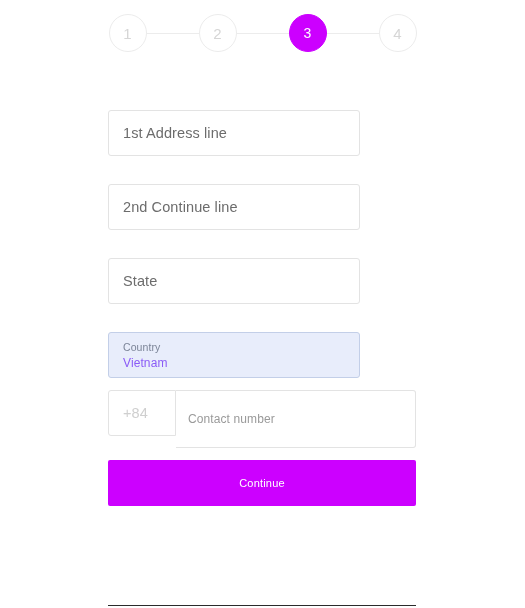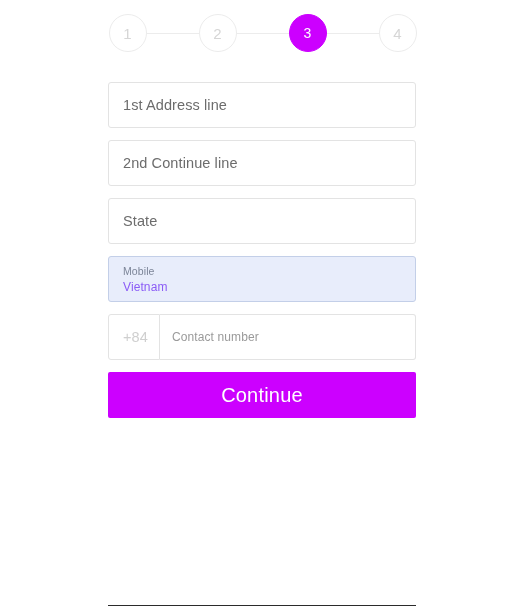--- a/index.html
+++ b/index.html
@@ -62,30 +62,31 @@
 
   
   .form {
     position: absolute;
     left: 108px;
     top: 82px;
     width: 308px;
   }
   .field {
     box-sizing: border-box;
-    width: 308px;
+    width: 252px;
     height: 46px;
     border: 1px solid #e3e3e3;
     border-radius: 3px;
     background: #ffffff;
     display: flex;
     align-items: center;
     padding: 0 14px;
     margin-bottom: 12px;
     position: relative;
+    margin-top: 28px;
   }
   .field-placeholder {
     font-size: 14.5px;
     color: #6c6c6c;
     letter-spacing: 0.1px;
   }
 
   
   .field.filled {
     background: #e8edfb;
@@ -122,37 +123,37 @@
   .chevron svg { display: block; }
 
   
   .phone-row {
     display: flex;
     width: 308px;
     margin-bottom: 12px;
   }
   .phone-prefix {
     box-sizing: border-box;
-    width: 52px;
+    width: 68px;
     height: 46px;
     border: 1px solid #e3e3e3;
     border-radius: 3px 0 0 3px;
     background: #ffffff;
     display: flex;
     align-items: center;
     padding: 0 14px;
   }
   .phone-prefix .field-placeholder {
     font-size: 14.5px;
     color: #cfcfcf;
   }
   .phone-main {
     box-sizing: border-box;
     flex: 1 1 auto;
-    height: 46px;
+    height: 58px;
     border: 1px solid #e3e3e3;
     border-left: none;
     border-radius: 0 3px 3px 0;
     background: #ffffff;
     display: flex;
     align-items: center;
     padding: 0 12px;
   }
   .phone-main .field-placeholder {
     font-size: 12px;
@@ -162,21 +163,21 @@
   
   .continue-btn {
     box-sizing: border-box;
     width: 308px;
     height: 46px;
     margin-top: 8px;
     background: #cc00ff;
     border: none;
     border-radius: 2px;
     color: #ffffff;
-    font-size: 20px;
+    font-size: 11px;
     font-family: "Liberation Sans", sans-serif;
     letter-spacing: 0.2px;
     cursor: pointer;
     display: flex;
     align-items: center;
     justify-content: center;
   }
 
   
   .bottom-edge {
@@ -220,21 +221,21 @@
 
     <div class="field">
       <span class="field-placeholder">2nd Continue line</span>
     </div>
 
     <div class="field">
       <span class="field-placeholder">State</span>
     </div>
 
     <div class="field filled">
-      <span class="field-label">Mobile</span>
+      <span class="field-label">Country</span>
       <span class="field-value">Vietnam</span>
     </div>
 
 
 
     <div class="phone-row">
       <div class="phone-prefix">
         <span class="field-placeholder">+84</span>
       </div>
       <div class="phone-main">

